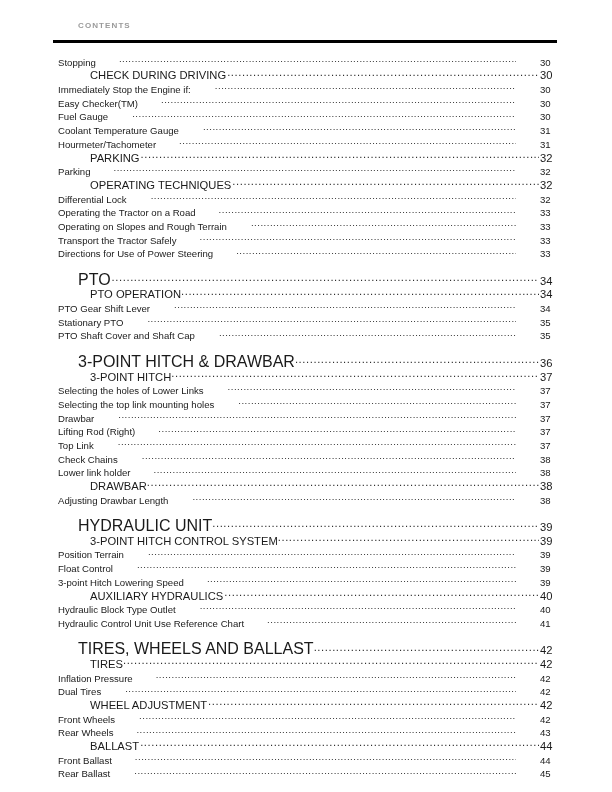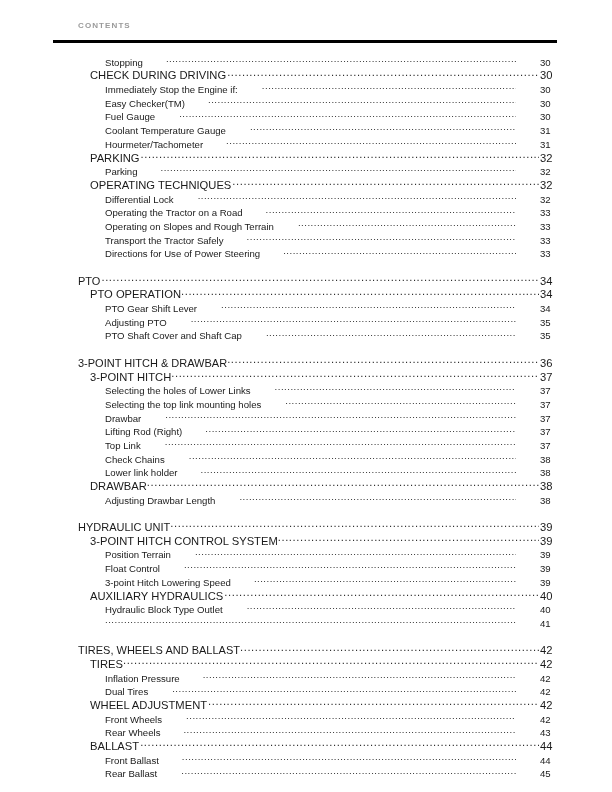--- a/index.html
+++ b/index.html
@@ -86,32 +86,32 @@
   }
 
   .pageno {
     flex: 0 0 auto;
     text-align: left;
     line-height: 13.7px;
   }
 
   
   .lvl0 { padding-left: 78px; padding-right: 54px; }
-  .lvl0 .label { font-size: 11px; }
+  .lvl0 .label { font-size: 16px; }
   .lvl0 .leader::before { font-size: 11.2px; }
   .lvl0 .pageno { font-size: 11.2px; width: 18px; }
 
   
   .lvl1 { padding-left: 90px; padding-right: 54px; }
   .lvl1 .label { font-size: 11.2px; text-align: right; }
   .lvl1 .leader::before { font-size: 11.2px; }
   .lvl1 .pageno { font-size: 11.2px; width: 18px; }
 
   
-  .lvl2 { padding-left: 105px; padding-right: 54px; gap: 23px; }
+  .lvl2 { padding-left: 58px; padding-right: 54px; gap: 23px; }
   .lvl2 .label { font-size: 9.6px; }
   .lvl2 .leader::before { font-size: 9.6px; letter-spacing: 0.5px; }
   .lvl2 .pageno { font-size: 9.6px; width: 18px; }
 
   
   .tight .leader { margin-left: 0; }
 </style>
 </head>
 <body>
 
@@ -206,21 +206,21 @@
         <span class="label">PTO OPERATION</span>
         <span class="leader"></span>
         <span class="pageno">34</span>
       </div>
       <div class="row lvl2">
         <span class="label">PTO Gear Shift Lever</span>
         <span class="leader"></span>
         <span class="pageno">34</span>
       </div>
       <div class="row lvl2">
-        <span class="label">Adjusting PTO</span>
+        <span class="label">Stationary PTO</span>
         <span class="leader"></span>
         <span class="pageno">35</span>
       </div>
       <div class="row lvl2">
         <span class="label">PTO Shaft Cover and Shaft Cap</span>
         <span class="leader"></span>
         <span class="pageno">35</span>
       </div>
       <div class="row lvl0 gap-before tight">
         <span class="label">3-POINT HITCH &amp; DRAWBAR</span>
@@ -306,20 +306,21 @@
         <span class="label">AUXILIARY HYDRAULICS</span>
         <span class="leader"></span>
         <span class="pageno">40</span>
       </div>
       <div class="row lvl2">
         <span class="label">Hydraulic Block Type Outlet</span>
         <span class="leader"></span>
         <span class="pageno">40</span>
       </div>
       <div class="row lvl2 tight">
+        <span class="label">Hydraulic Control Unit Use Reference Chart</span>
         <span class="leader"></span>
         <span class="pageno">41</span>
       </div>
       <div class="row lvl0 gap-before tight">
         <span class="label">TIRES, WHEELS AND BALLAST</span>
         <span class="leader"></span>
         <span class="pageno">42</span>
       </div>
       <div class="row lvl1 tight">
         <span class="label">TIRES</span>

